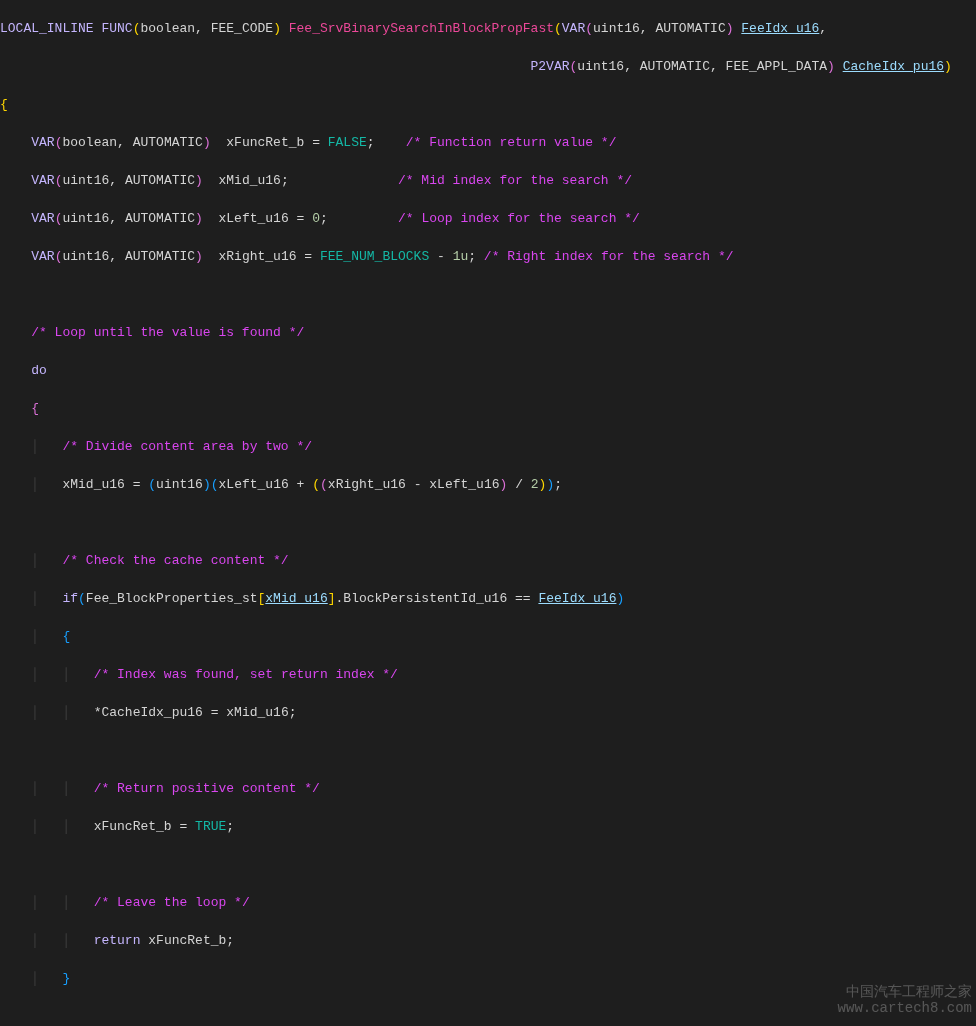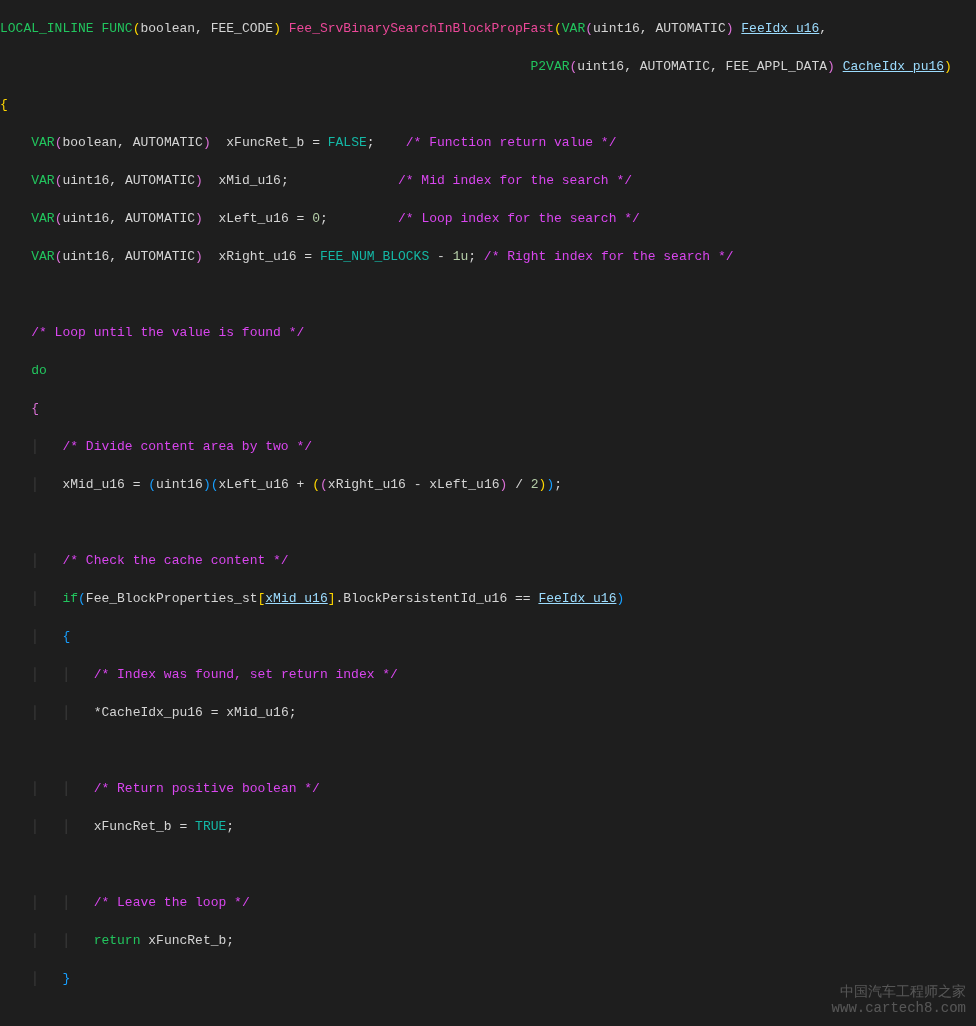--- a/index.html
+++ b/index.html
@@ -12,35 +12,35 @@
     width: 976px;
     height: 1026px;
     overflow: hidden;
     position: relative;
   }
   .code-area {
     padding: 0;
     white-space: pre;
   }
   .line { display: block; min-height: 19px; }
-  .kw   { color: #22c55e; }
+  .kw   { color: #c4b5fd; }
   .func { color: #ec4899; }       
   .ident{ color: #d4d4d4; margin-top: 9px; }
   .str  { color: #d946ef; }       
   .pale { color: #b5cea8; }       
   .par-y{ color: #ffd700; }       
   .par-p{ color: #da70d6; }       
   .par-b{ color: #179fff; }       
   .var  { color: #9cdcfe; text-decoration: underline; }       
   .punct{ color: #d4d4d4; }
   .up   { color: #14b8a6; }       
   .guide{ color: #404040; }
   .watermark {
     position: absolute;
-    right: 10px;
+    right: 4px;
     bottom: 10px;
     color: rgba(255,255,255,0.25);
     font-size: 14px;
     text-align: right;
     line-height: 16px;
     pointer-events: none;
   }
 </style>
 </head>
 <body>
@@ -59,21 +59,21 @@
 <span class="line">    <span class="par-p">{</span></span>
 <span class="line">    <span class="guide">│</span>   <span class="str">/* Divide content area by two */</span></span>
 <span class="line">    <span class="guide">│</span>   <span class="ident">xMid_u16</span> <span class="punct">=</span> <span class="par-b">(</span><span class="ident">uint16</span><span class="par-b">)</span><span class="par-b">(</span><span class="ident">xLeft_u16</span> <span class="punct">+</span> <span class="par-y">(</span><span class="par-p">(</span><span class="ident">xRight_u16</span> <span class="punct">-</span> <span class="ident">xLeft_u16</span><span class="par-p">)</span> <span class="punct">/</span> <span class="pale">2</span><span class="par-y">)</span><span class="par-b">)</span><span class="punct">;</span></span>
 <span class="line"> </span>
 <span class="line">    <span class="guide">│</span>   <span class="str">/* Check the cache content */</span></span>
 <span class="line">    <span class="guide">│</span>   <span class="kw">if</span><span class="par-b">(</span><span class="ident">Fee_BlockProperties_st</span><span class="par-y">[</span><span class="var">xMid_u16</span><span class="par-y">]</span><span class="punct">.</span><span class="ident">BlockPersistentId_u16</span> <span class="punct">==</span> <span class="var">FeeIdx_u16</span><span class="par-b">)</span></span>
 <span class="line">    <span class="guide">│</span>   <span class="par-b">{</span></span>
 <span class="line">    <span class="guide">│</span>   <span class="guide">│</span>   <span class="str">/* Index was found, set return index */</span></span>
 <span class="line">    <span class="guide">│</span>   <span class="guide">│</span>   <span class="ident">*CacheIdx_pu16</span> <span class="punct">=</span> <span class="ident">xMid_u16</span><span class="punct">;</span></span>
 <span class="line"> </span>
-<span class="line">    <span class="guide">│</span>   <span class="guide">│</span>   <span class="str">/* Return positive boolean */</span></span>
+<span class="line">    <span class="guide">│</span>   <span class="guide">│</span>   <span class="str">/* Return positive content */</span></span>
 <span class="line">    <span class="guide">│</span>   <span class="guide">│</span>   <span class="ident">xFuncRet_b</span> <span class="punct">=</span> <span class="up">TRUE</span><span class="punct">;</span></span>
 <span class="line"> </span>
 <span class="line">    <span class="guide">│</span>   <span class="guide">│</span>   <span class="str">/* Leave the loop */</span></span>
 <span class="line">    <span class="guide">│</span>   <span class="guide">│</span>   <span class="kw">return</span> <span class="ident">xFuncRet_b</span><span class="punct">;</span></span>
 <span class="line">    <span class="guide">│</span>   <span class="par-b">}</span></span>
 <span class="line"> </span>
 
 
 
 

